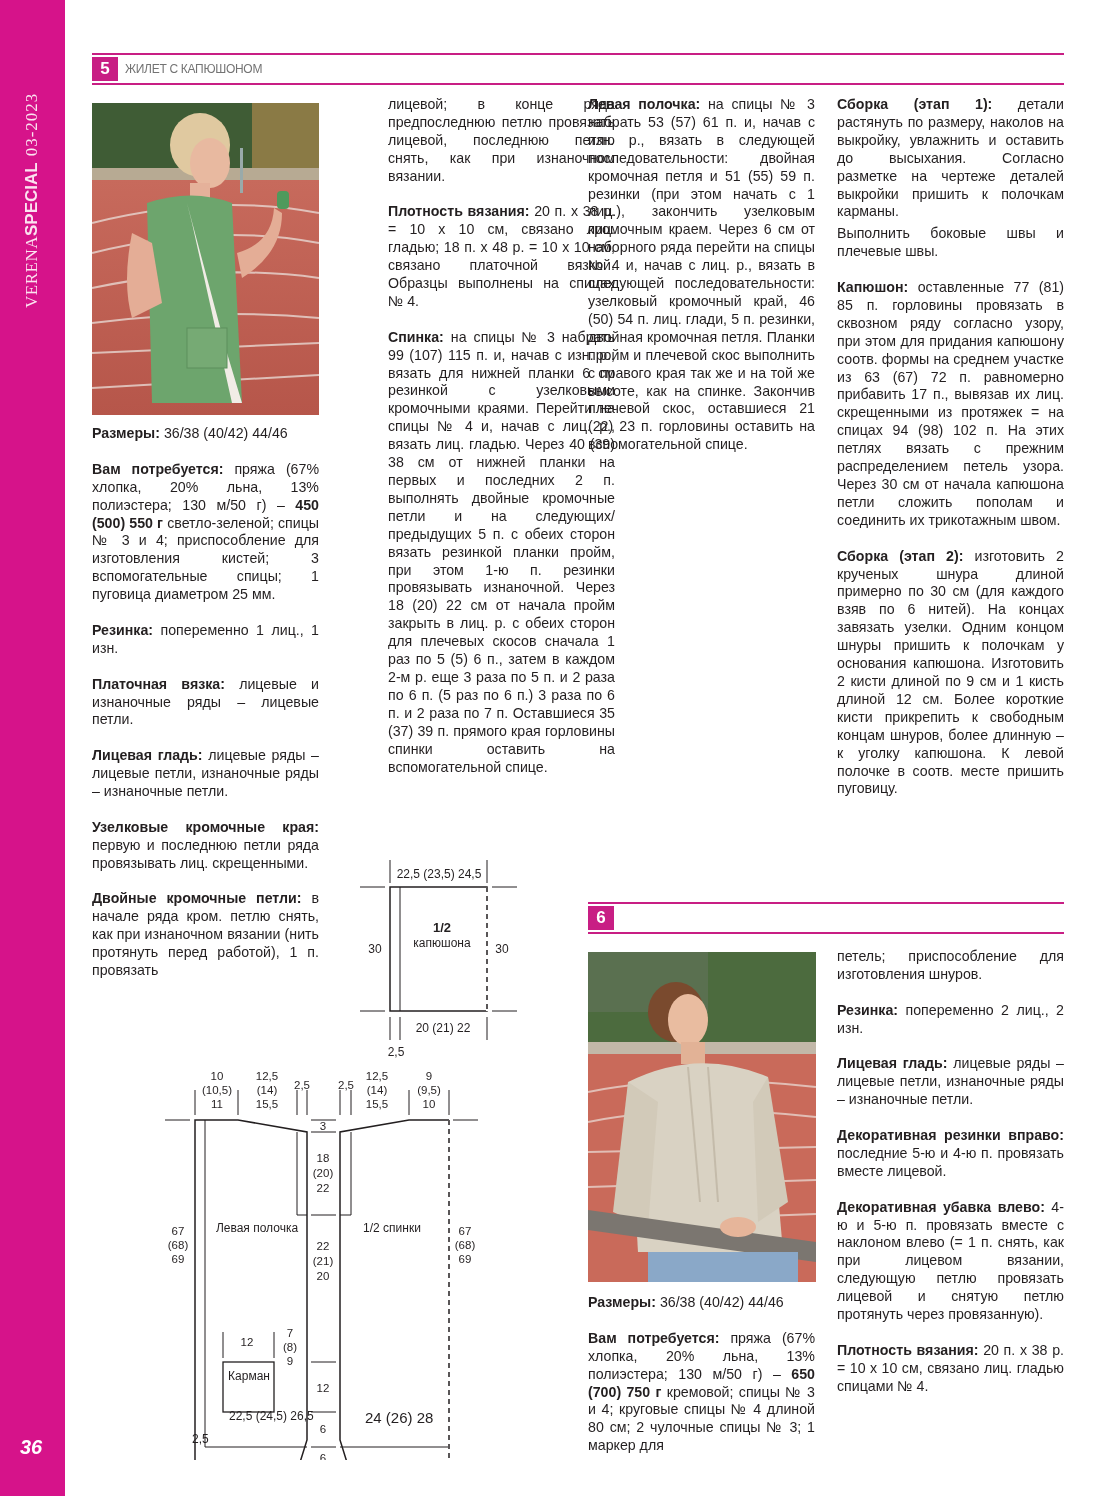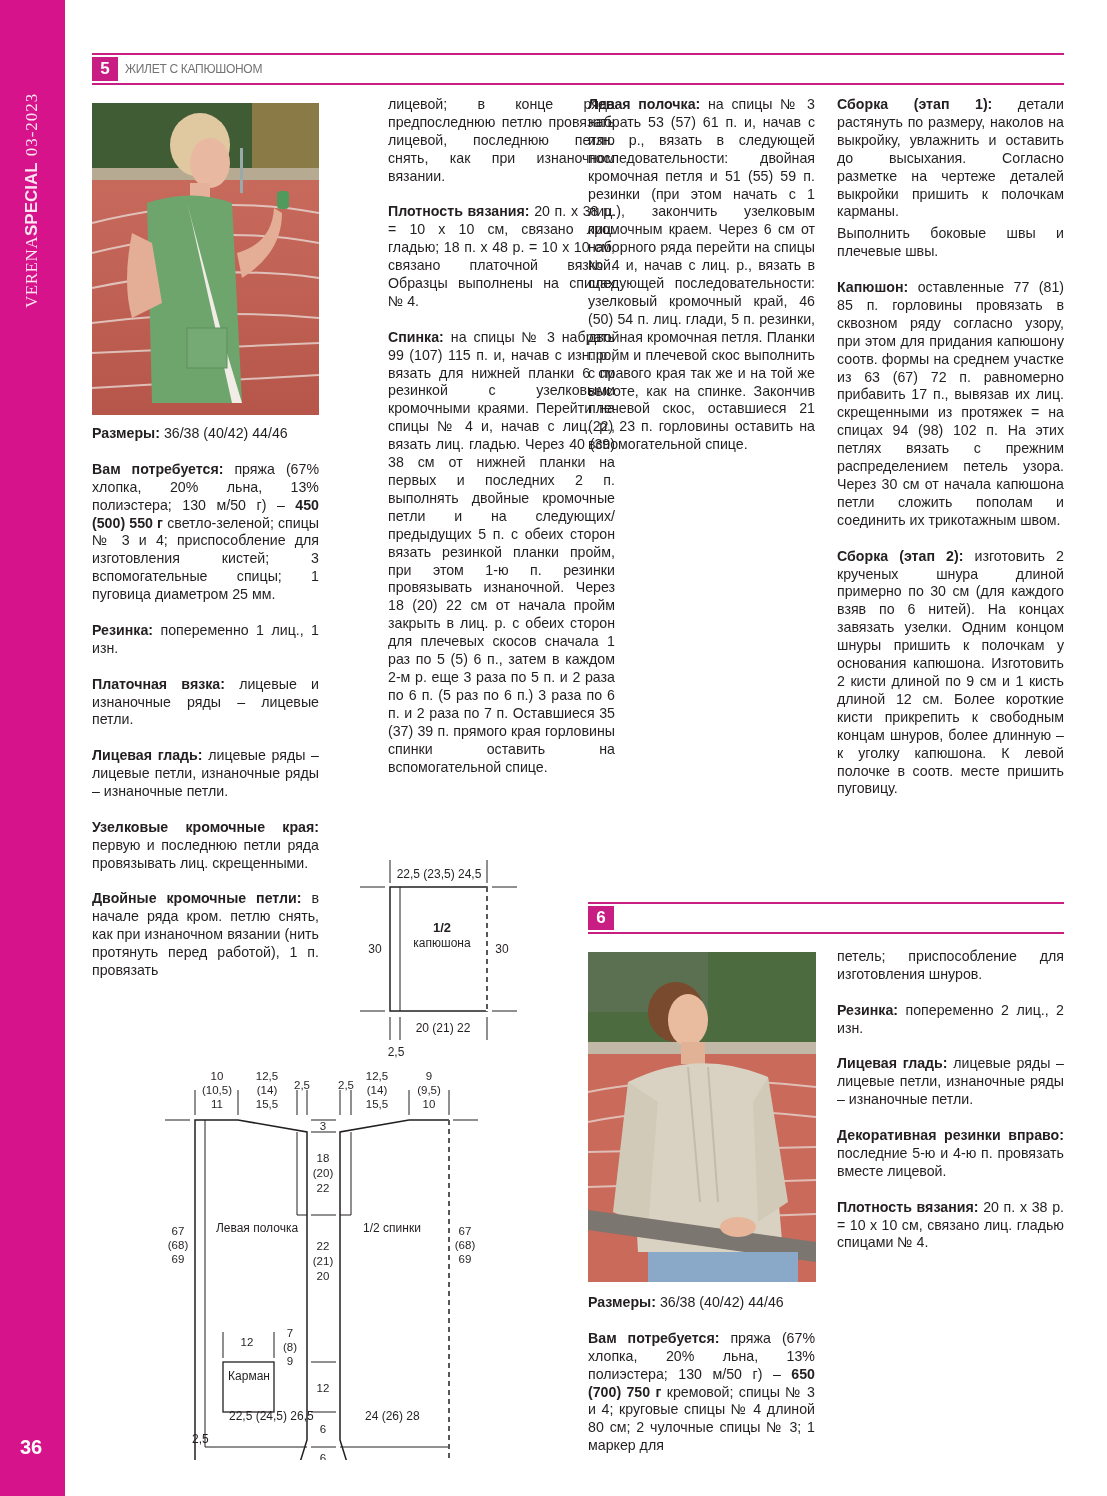--- a/index.html
+++ b/index.html
@@ -3,21 +3,21 @@
 <meta charset="utf-8">
 <style>
   html, body { margin:0; padding:0; }
   body { width:1107px; height:1496px; position:relative; background:#fff; overflow:hidden;
          font-family:"Liberation Sans", sans-serif; color:#231f20; }
   .sidebar { position:absolute; left:0; top:0; width:65px; height:1496px; background:#d6138a; }
   .sidebar-brand { position:absolute; left:22px; top:308px; transform-origin:0 0; transform:rotate(-90deg);
                    white-space:nowrap; color:#fbe3f0; font-family:"Liberation Serif", serif; font-size:17px; letter-spacing:0.5px; }
   .sidebar-brand b { font-family:"Liberation Sans", sans-serif; font-weight:bold; letter-spacing:0; }
   .sidebar-brand .issue { margin-left:6px; letter-spacing:1px; }
-  .page-number { position:absolute; left:20px; top:1436px; color:#fff; font-weight:bold; font-size:20px; }
+  .page-number { position:absolute; left:20px; top:1436px; color:#fff; font-weight:bold; font-size:20px;font-style:italic; }
 
   .section-header { position:absolute; height:28px; border-top:2px solid #c81e84; border-bottom:2px solid #c81e84; }
   .section-num { position:absolute; left:0; top:2px; width:26px; height:24px; background:#c81e84; color:#fff;
                  font-weight:bold; font-size:17px; text-align:center; line-height:24px; }
   .section-title { position:absolute; left:33px; top:2px; color:#737373; font-weight:normal; font-size:12px; line-height:24px;
                    letter-spacing:-0.3px; }
 
   .col { position:absolute; font-size:14.2px; line-height:17.9px; text-align:justify; }
   .col p { margin:0 0 17.9px 0; }
   .col b { font-weight:bold; }
@@ -193,21 +193,21 @@
   </g>
   <g stroke="#231f20" stroke-width="1">
     <line x1="35" y1="418" x2="35" y2="440"></line>
       <line x1="45" y1="418" x2="45" y2="440"></line>
     <line x1="147" y1="418" x2="147" y2="440"></line>
       <line x1="180" y1="418" x2="180" y2="440"></line>
     <line x1="289" y1="418" x2="289" y2="440"></line>
   </g>
   <text x="96" y="394" font-size="11.5" text-anchor="middle" style="display: none;">22,5 (24,5) 26,5</text>
 </svg>
-<div style="position:absolute; left:365px; top:1409px; font-size:12px;">24 (26) 28</div>
+<div style="position:absolute; left:365px; top:1409px; font-size:15px;">24 (26) 28</div>
 <div style="position:absolute; left:213px; top:1409px; font-size:12px;margin-left:16px;">22,5 (24,5) 26,5</div>
 <div style="position:absolute; left:192px; top:1432px; font-size:12px;">2,5</div>
 
 <div class="section-header" style="left:588px; top:902px; width:476px;">
   <div class="section-num">6</div>
 </div>
 
 <div class="photo" style="left:588px; top:952px; width:228px; height:330px;">
   <svg width="228" height="330" viewBox="0 0 228 330">
     <rect width="228" height="100" fill="#4c6b3e"></rect>
@@ -238,14 +238,15 @@
 <div class="col" style="left:588px; top:1294px; width:227px;">
   <p><b>Размеры:</b><span> 36/38 (40/42) 44/46</span></p>
   <p><b>Вам потребуется:</b><span> пряжа (67% хлопка, 20% льна, 13% полиэстера; 130 м/50 г) – </span><b>650 (700) 750 г</b><span> кремовой; спицы № 3 и 4; круговые спицы № 4 длиной 80 см; 2 чулочные спицы № 3; 1 маркер для</span></p>
 </div>
 
 <div class="col" style="left:837px; top:948px; width:227px;">
   <p><span>петель; приспособление для изготовления шнуров.</span></p>
   <p><b>Резинка:</b><span> попеременно 2 лиц., 2 изн.</span></p>
   <p><b>Лицевая гладь:</b><span> лицевые ряды – лицевые петли, изнаночные ряды – изнаночные петли.</span></p>
   <p><b>Декоративная резинки вправо:</b><span> последние 5-ю и 4-ю п. провязать вместе лицевой.</span></p>
+  <p><b>Декоративная убавка влево:</b><span> 4-ю и 5-ю п. провязать вместе с наклоном влево (= 1 п. снять, как при лицевом вязании, следующую петлю провязать лицевой и снятую петлю протянуть через провязанную).</span></p>
   <p><b>Плотность вязания:</b><span> 20 п. х 38 р. = 10 х 10 см, связано лиц. гладью спицами № 4.</span></p>
 </div>
 
 </body></html>

